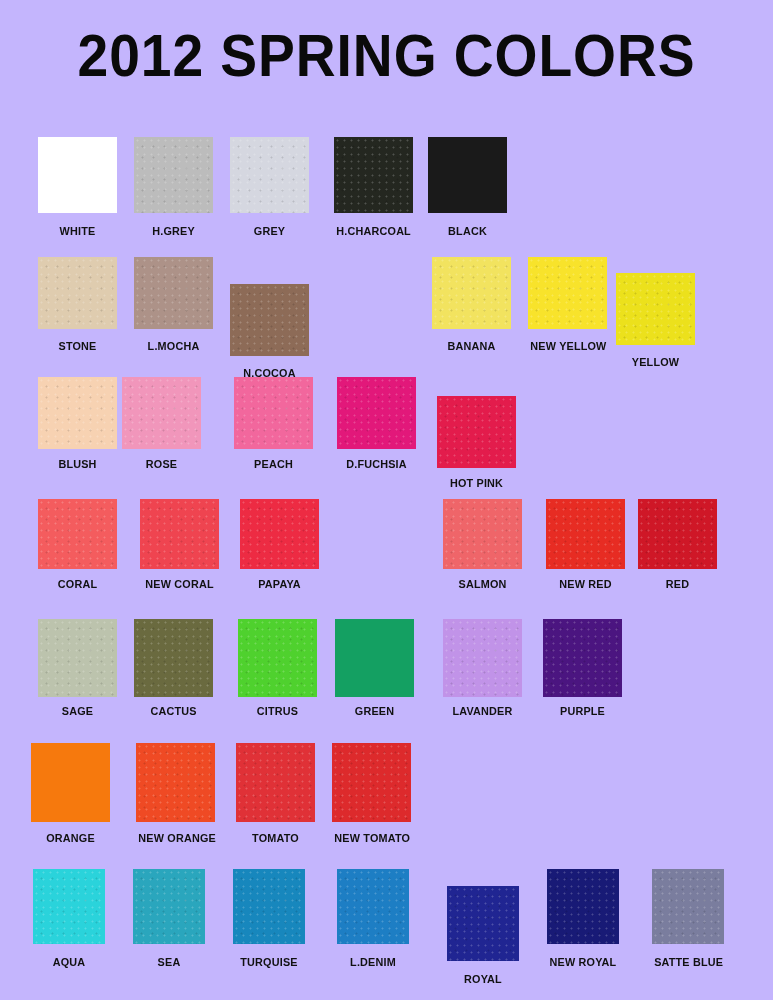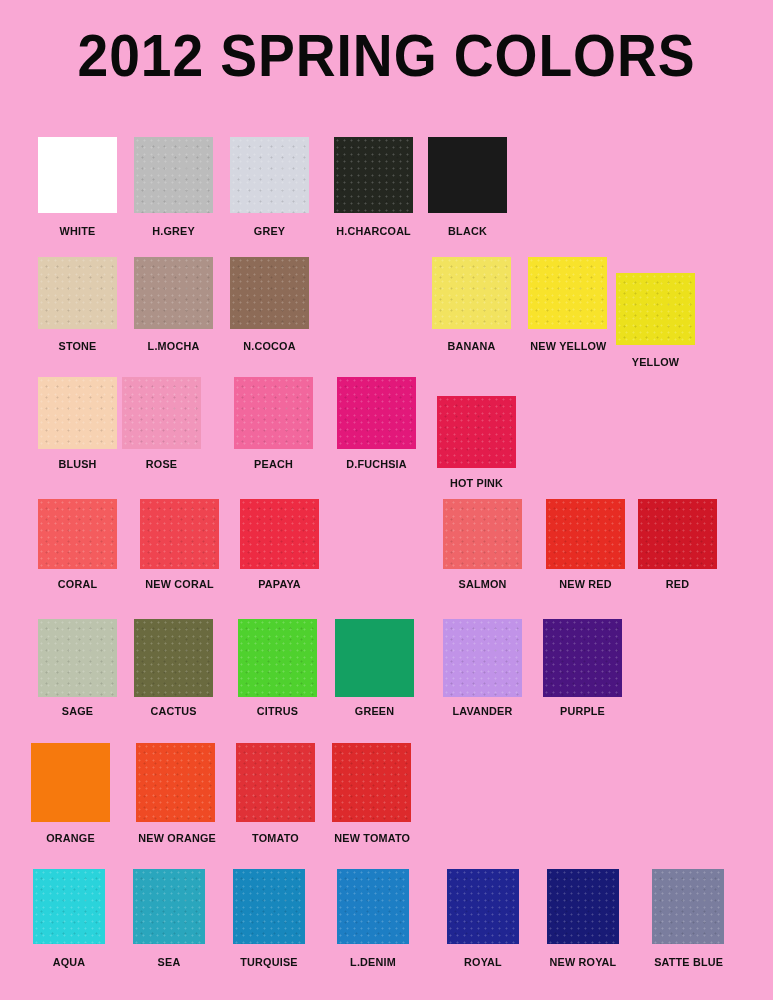--- a/index.html
+++ b/index.html
@@ -12,21 +12,21 @@
     width: 773px;
     height: 1000px;
     overflow: hidden;
     font-family: "Liberation Sans", sans-serif;
     -webkit-font-smoothing: antialiased;
   }
   #sheet {
     position: relative;
     width: 773px;
     height: 1000px;
-    background: #f9a8d4;
+    background: #c4b5fd;
   }
   
   #title {
     position: absolute;
     left: 0;
     top: 24px;
     width: 773px;
     text-align: center;
     font-family: "Liberation Sans", sans-serif;
     font-weight: bold;
@@ -113,21 +113,21 @@
       </div>
       <div class="row" style="top: 257px;">
         <div class="cell" style="left: 38px; width: 79px; height: 99px;">
           <div class="swatch tex" title="#dfccaf" style="width: 79px; height: 72px; --c: #dfccaf;"></div>
           <div class="label" style="top: 83px; width: 79px;">STONE</div>
         </div>
         <div class="cell" style="left: 134px; width: 79px; height: 99px;">
           <div class="swatch tex" title="#ad9288" style="width: 79px; height: 72px; --c: #ad9288;"></div>
           <div class="label" style="top: 83px; width: 79px;">L.MOCHA</div>
         </div>
-        <div class="cell" style="left: 230px; width: 81px; height: 99px;">
+        <div class="cell" style="left: 230px; width: 81px; height: 99px; margin-top: 27px;">
           <div class="swatch tex" title="#8d6b57" style="width: 79px; height: 72px; --c: #8d6b57;"></div>
           <div class="label" style="top: 83px; width: 79px;">N.COCOA</div>
         </div>
         <div class="cell" style="left: 432px; width: 79px; height: 99px;">
           <div class="swatch tex" title="#f2e35f" style="width: 79px; height: 72px; --c: #f2e35f;"></div>
           <div class="label" style="top: 83px; width: 79px;">BANANA</div>
         </div>
         <div class="cell" style="left: 528px; width: 79px; height: 99px;">
           <div class="swatch tex" title="#f8e32b" style="width: 79px; height: 72px; --c: #f8e32b;"></div>
           <div class="label" style="top: 83px; width: 79px;">NEW YELLOW</div>
@@ -239,21 +239,21 @@
           <div class="label" style="top: 87px; width: 72px;">SEA</div>
         </div>
         <div class="cell" style="left: 233px; width: 72px; height: 103px;">
           <div class="swatch tex" title="#1787bd" style="width: 72px; height: 75px; --c: #1787bd;"></div>
           <div class="label" style="top: 87px; width: 72px;">TURQUISE</div>
         </div>
         <div class="cell" style="left: 337px; width: 72px; height: 103px;">
           <div class="swatch tex" title="#1d7ec4" style="width: 72px; height: 75px; --c: #1d7ec4;"></div>
           <div class="label" style="top: 87px; width: 72px;">L.DENIM</div>
         </div>
-        <div class="cell" style="left: 447px; width: 72px; height: 103px;">
+        <div class="cell" style="left: 447px; width: 72px; height: 103px; margin-top: 17px;">
           <div class="swatch tex" title="#202592" style="width: 72px; height: 75px; --c: #202592;"></div>
           <div class="label" style="top: 87px; width: 72px;">ROYAL</div>
         </div>
         <div class="cell" style="left: 547px; width: 72px; height: 103px;">
           <div class="swatch tex" title="#181a76" style="width: 72px; height: 75px; --c: #181a76;"></div>
           <div class="label" style="top: 87px; width: 72px;">NEW ROYAL</div>
         </div>
         <div class="cell" style="left: 652px; width: 72px; height: 103px; padding-left: 36px;">
           <div class="swatch tex" title="#7a7d9e" style="width: 72px; height: 75px; --c: #7a7d9e;"></div>
           <div class="label" style="top: 87px; width: 72px;">SATTE BLUE</div>

